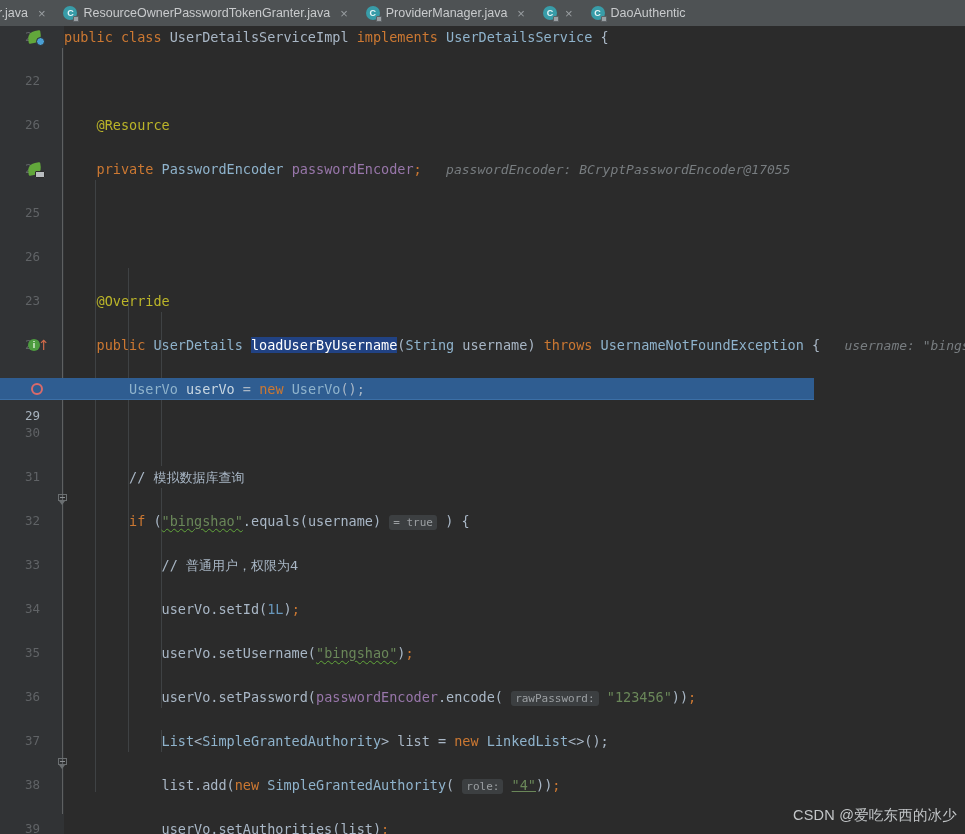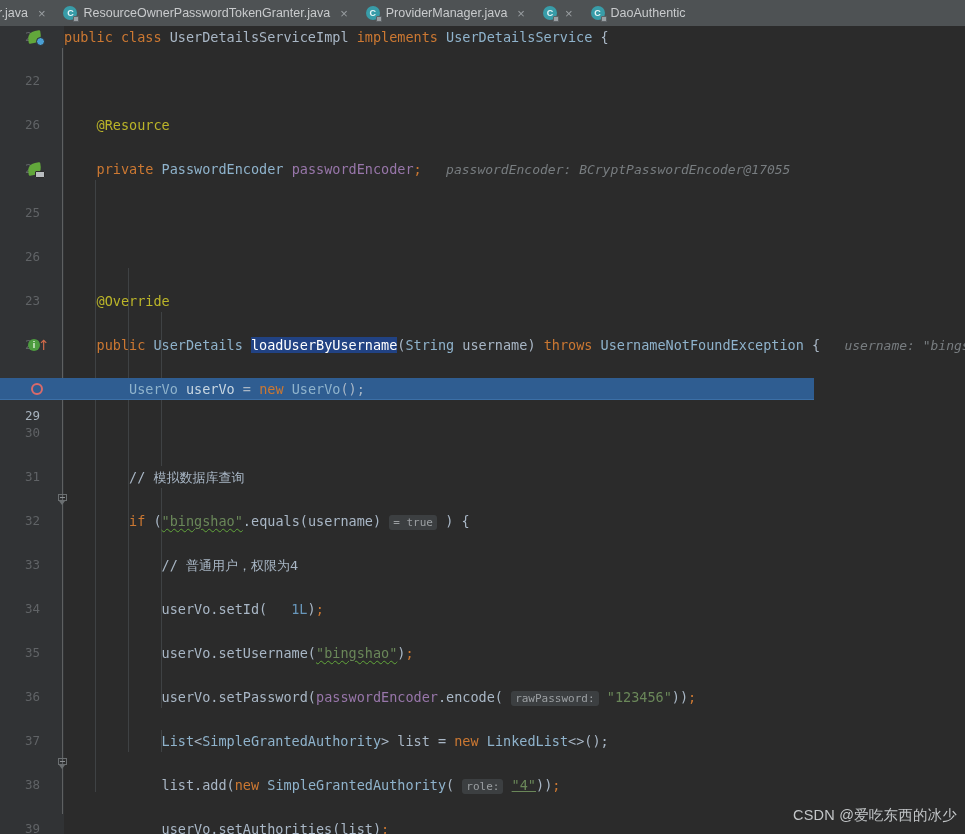--- a/index.html
+++ b/index.html
@@ -184,21 +184,21 @@
     position: absolute; top: 0; width: 1px;
     background: #3f4244;
   }
 
   
   .kw  { color: #cc7832; }
   .cls { color: #a9b7c6; }
   .typ { color: #8fb3cc; }
   .fld { color: #9876aa; }
   .str { color: #6a8759; }
-  .num2{ color: #6897bb; margin-left: 24px; }
+  .num2{ color: #6897bb; }
   .cmt { color: #808080; }
   .pun { color: #a9b7c6; }
   .semi{ color: #cc7832; }
   .sel { background: #214283; color: #ffffff; }
   .hint {
     color: #787d80; font-style: italic;
     font-size: 13px;
   }
   .chip {
     background: #3c3f41; color: #9b9fa2;

